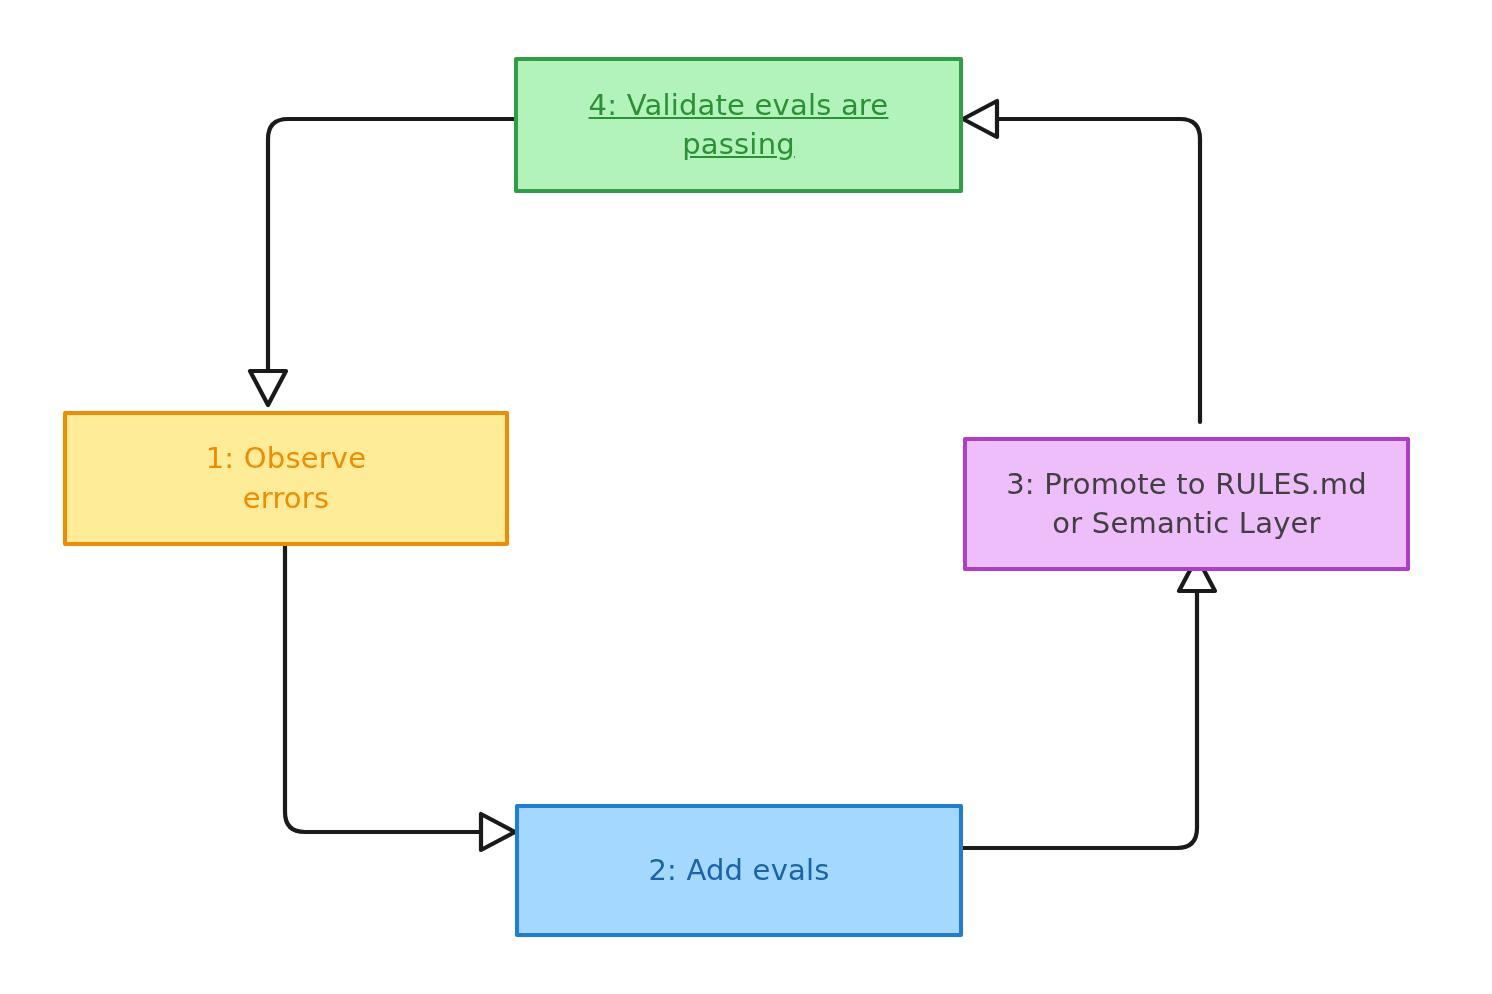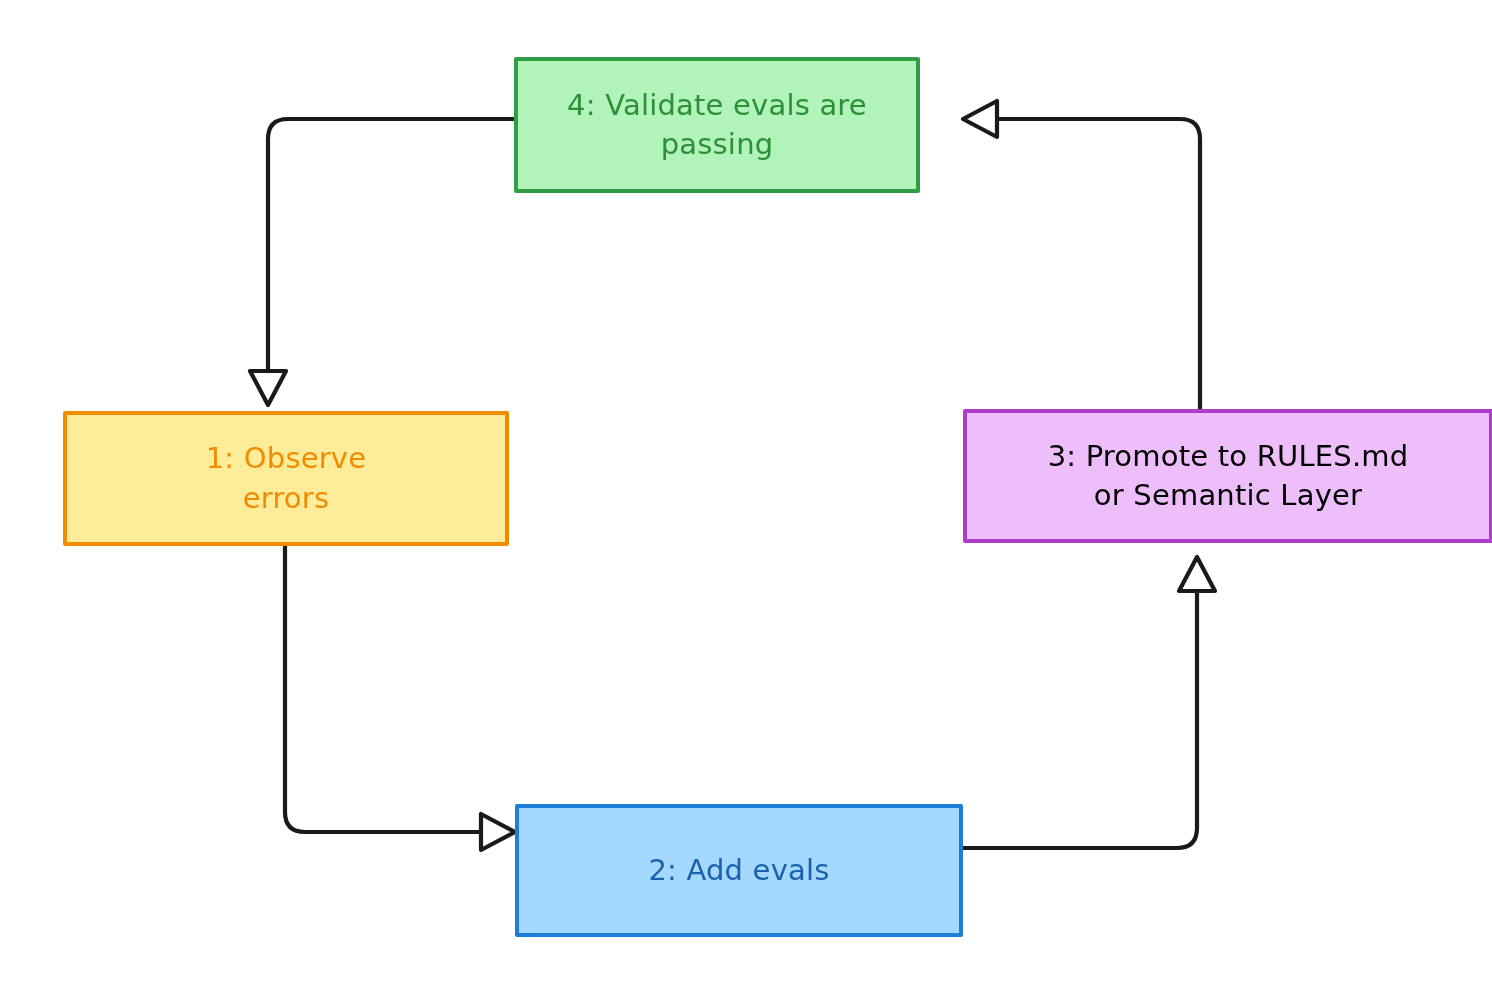--- a/index.html
+++ b/index.html
@@ -35,25 +35,26 @@
     line-height: 1.36;
     letter-spacing: 0.2px;
   }
   .node-label {
     display: block;
     white-space: pre-line;
   }
   
   #node-4 {
     left: 514px; top: 57px;
-    width: 406px; height: 136px;
+    width: 449px; height: 136px;
     background: #b2f2bb;
     border-color: #2f9e44;
     color: #2b9134;
     font-size: 29px;
+    text-decoration: underline;
   }
   
   #node-1 {
     left: 63px; top: 411px;
     width: 446px; height: 135px;
     background: #ffec99;
     border-color: #f08c00;
     color: #f08c00;
     font-size: 29px;
   }
@@ -61,25 +62,25 @@
   #node-2 {
     left: 515px; top: 804px;
     width: 448px; height: 133px;
     background: #a5d8ff;
     border-color: #1c7ed6;
     color: #1863ab;
     font-size: 29px;
   }
   
   #node-3 {
-    left: 963px; top: 409px;
-    width: 530px; height: 134px;
+    left: 963px; top: 437px;
+    width: 447px; height: 134px;
     background: #eebefa;
     border-color: #ae3ec9;
-    color: #000000;
+    color: #404040;
     font-size: 29px;
   }
 </style>
 </head>
 <body>
 
 <div id="canvas">
 
   <svg id="edges" width="1492" height="994" viewBox="0 0 1492 994" xmlns="http://www.w3.org/2000/svg">
 

